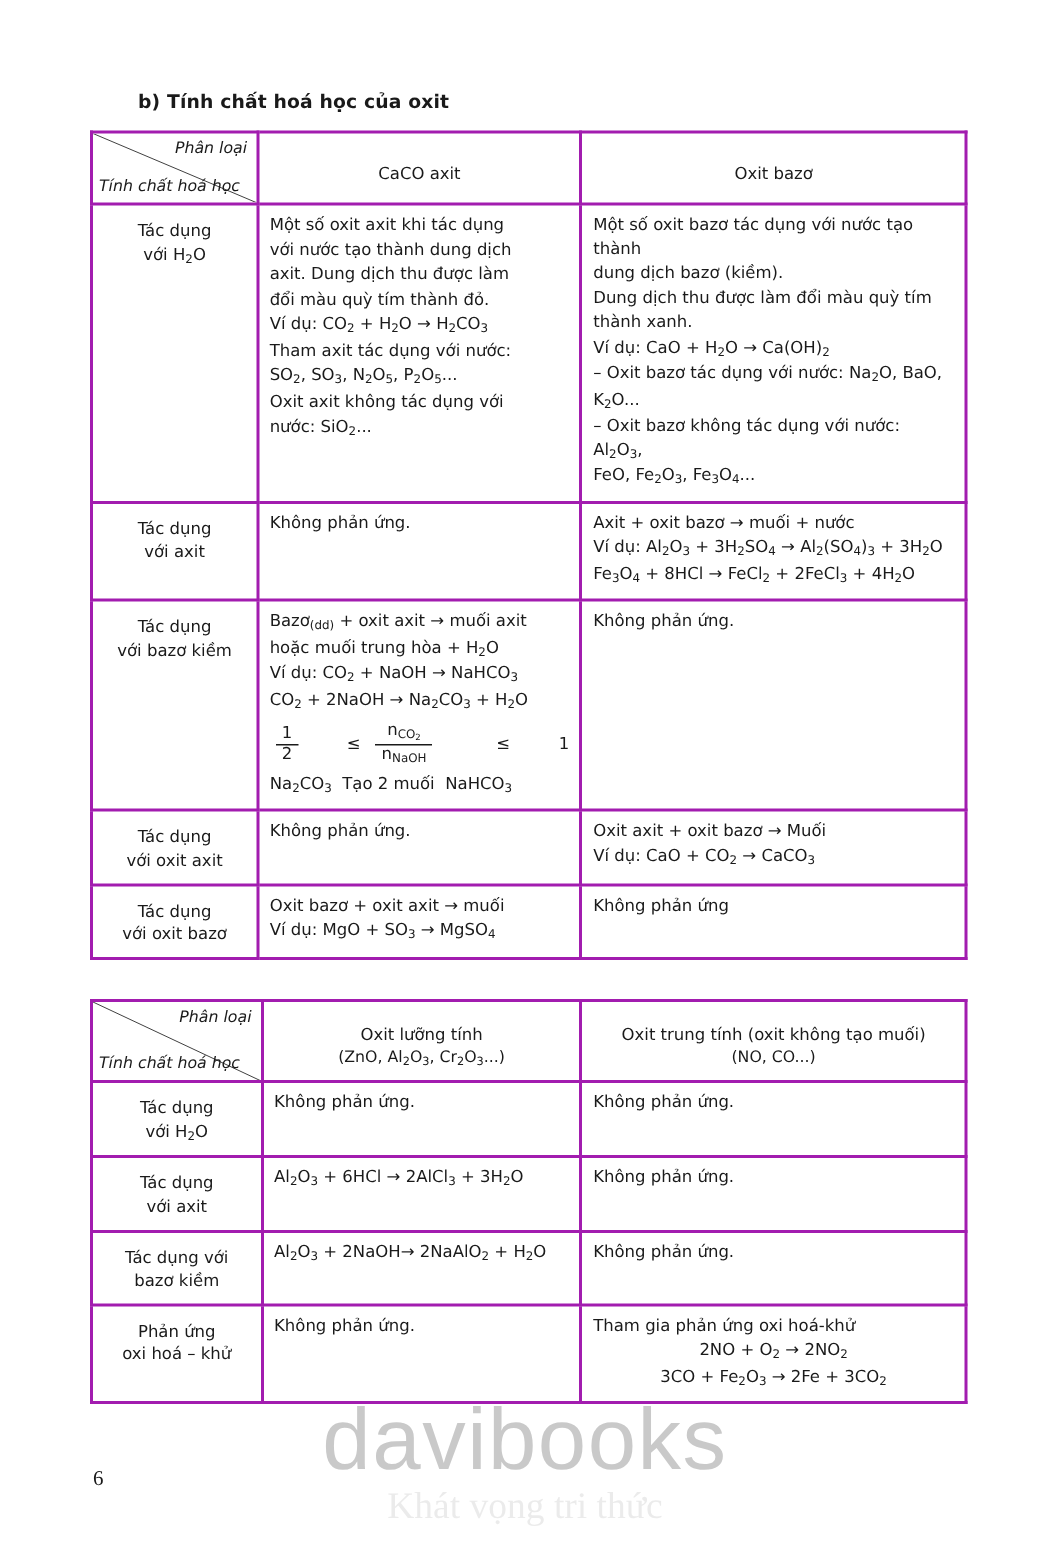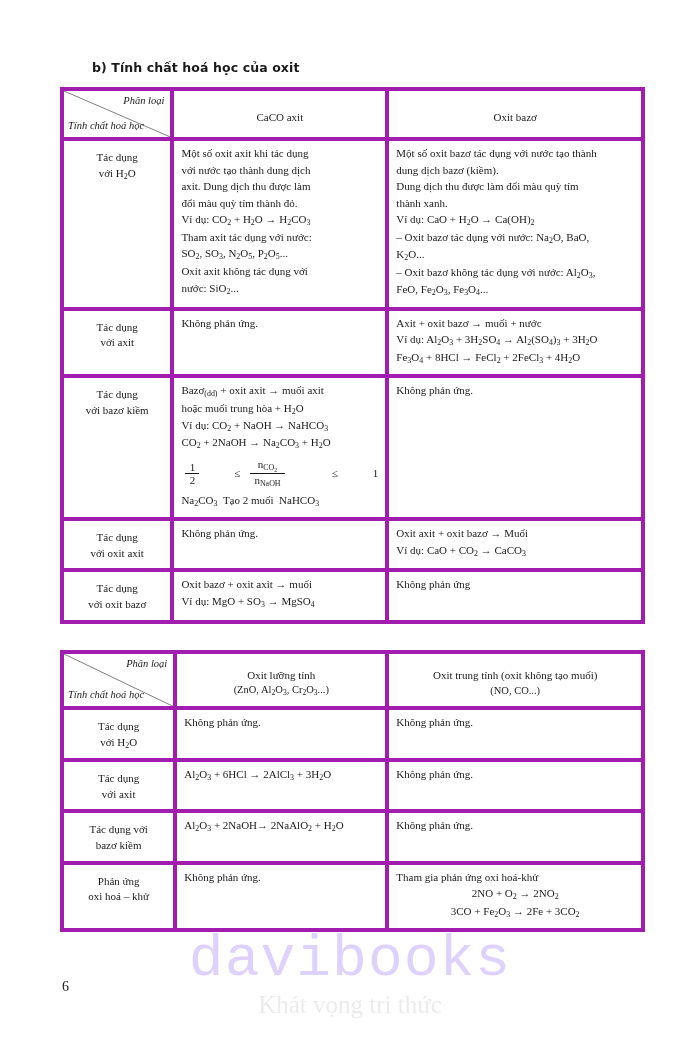--- a/index.html
+++ b/index.html
@@ -29,24 +29,23 @@
     letter-spacing: 0.1px;
   }
   table.chem {
     border-collapse: collapse;
     width: 100%;
     table-layout: fixed;
     font-size: 11px;
     line-height: 1.42;
   }
   table.chem td {
-    border: 4px solid #a21caf;
+    border: 2px solid #a21caf;
     vertical-align: top;
     padding: 5px 7px 7px 7px;
-    font-family: Liberation Serif, serif;
   }
   .col-a { width: 19%; }
   .col-b { width: 37%; }
   .col-c { width: 44%; }
 
   .col-a2 { width: 19.5%; }
   .col-b2 { width: 36.5%; }
   .col-c2 { width: 44%; }
 
   .corner {
@@ -143,23 +142,23 @@
   .watermark {
     position: absolute;
     left: 0;
     right: 0;
     bottom: 18px;
     text-align: center;
     pointer-events: none;
     opacity: 0.28;
   }
   .watermark .wm-main {
-    font-family: Liberation Mono, monospace;
+    font-family: Liberation Sans, sans-serif;
     font-size: 58px;
-    color: #8b5cf6;
+    color: #404040;
     letter-spacing: 1px;
     line-height: 1;
   }
   .watermark .wm-sub {
     font-family: "Liberation Serif", serif;
     font-size: 25px;
     color: #b9b9b9;
     margin-top: 2px;
   }
   .t2 td { font-size: 11px; }

